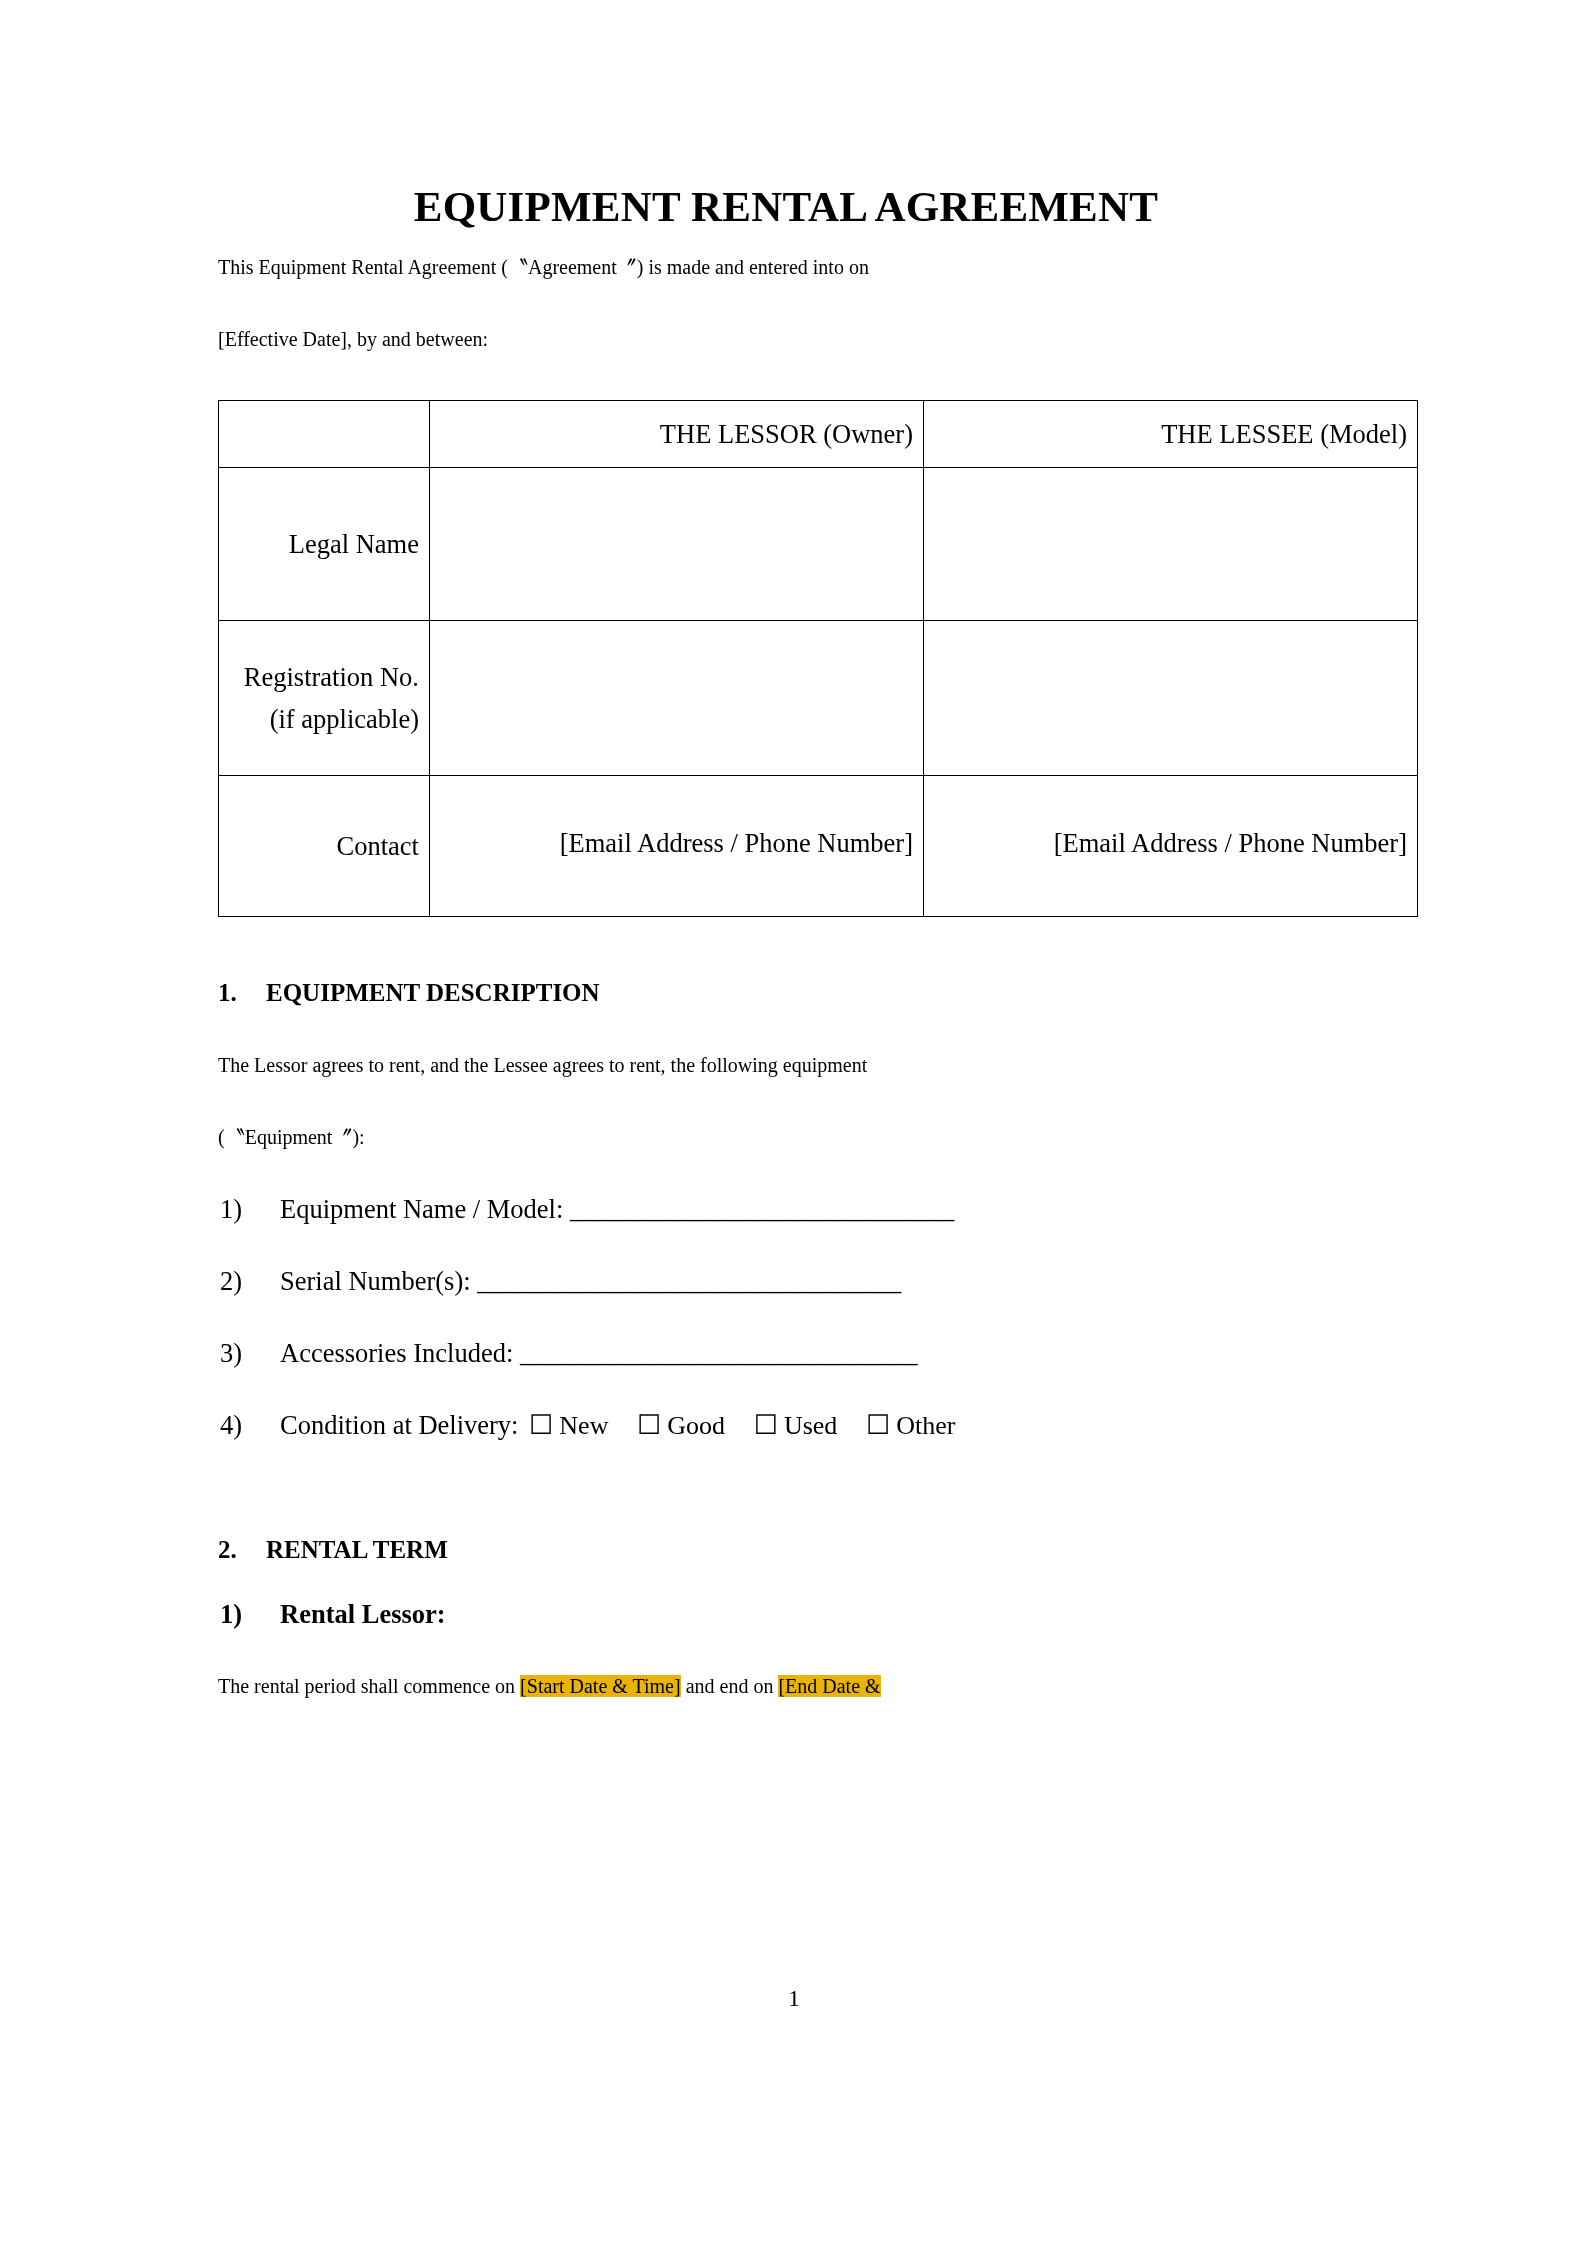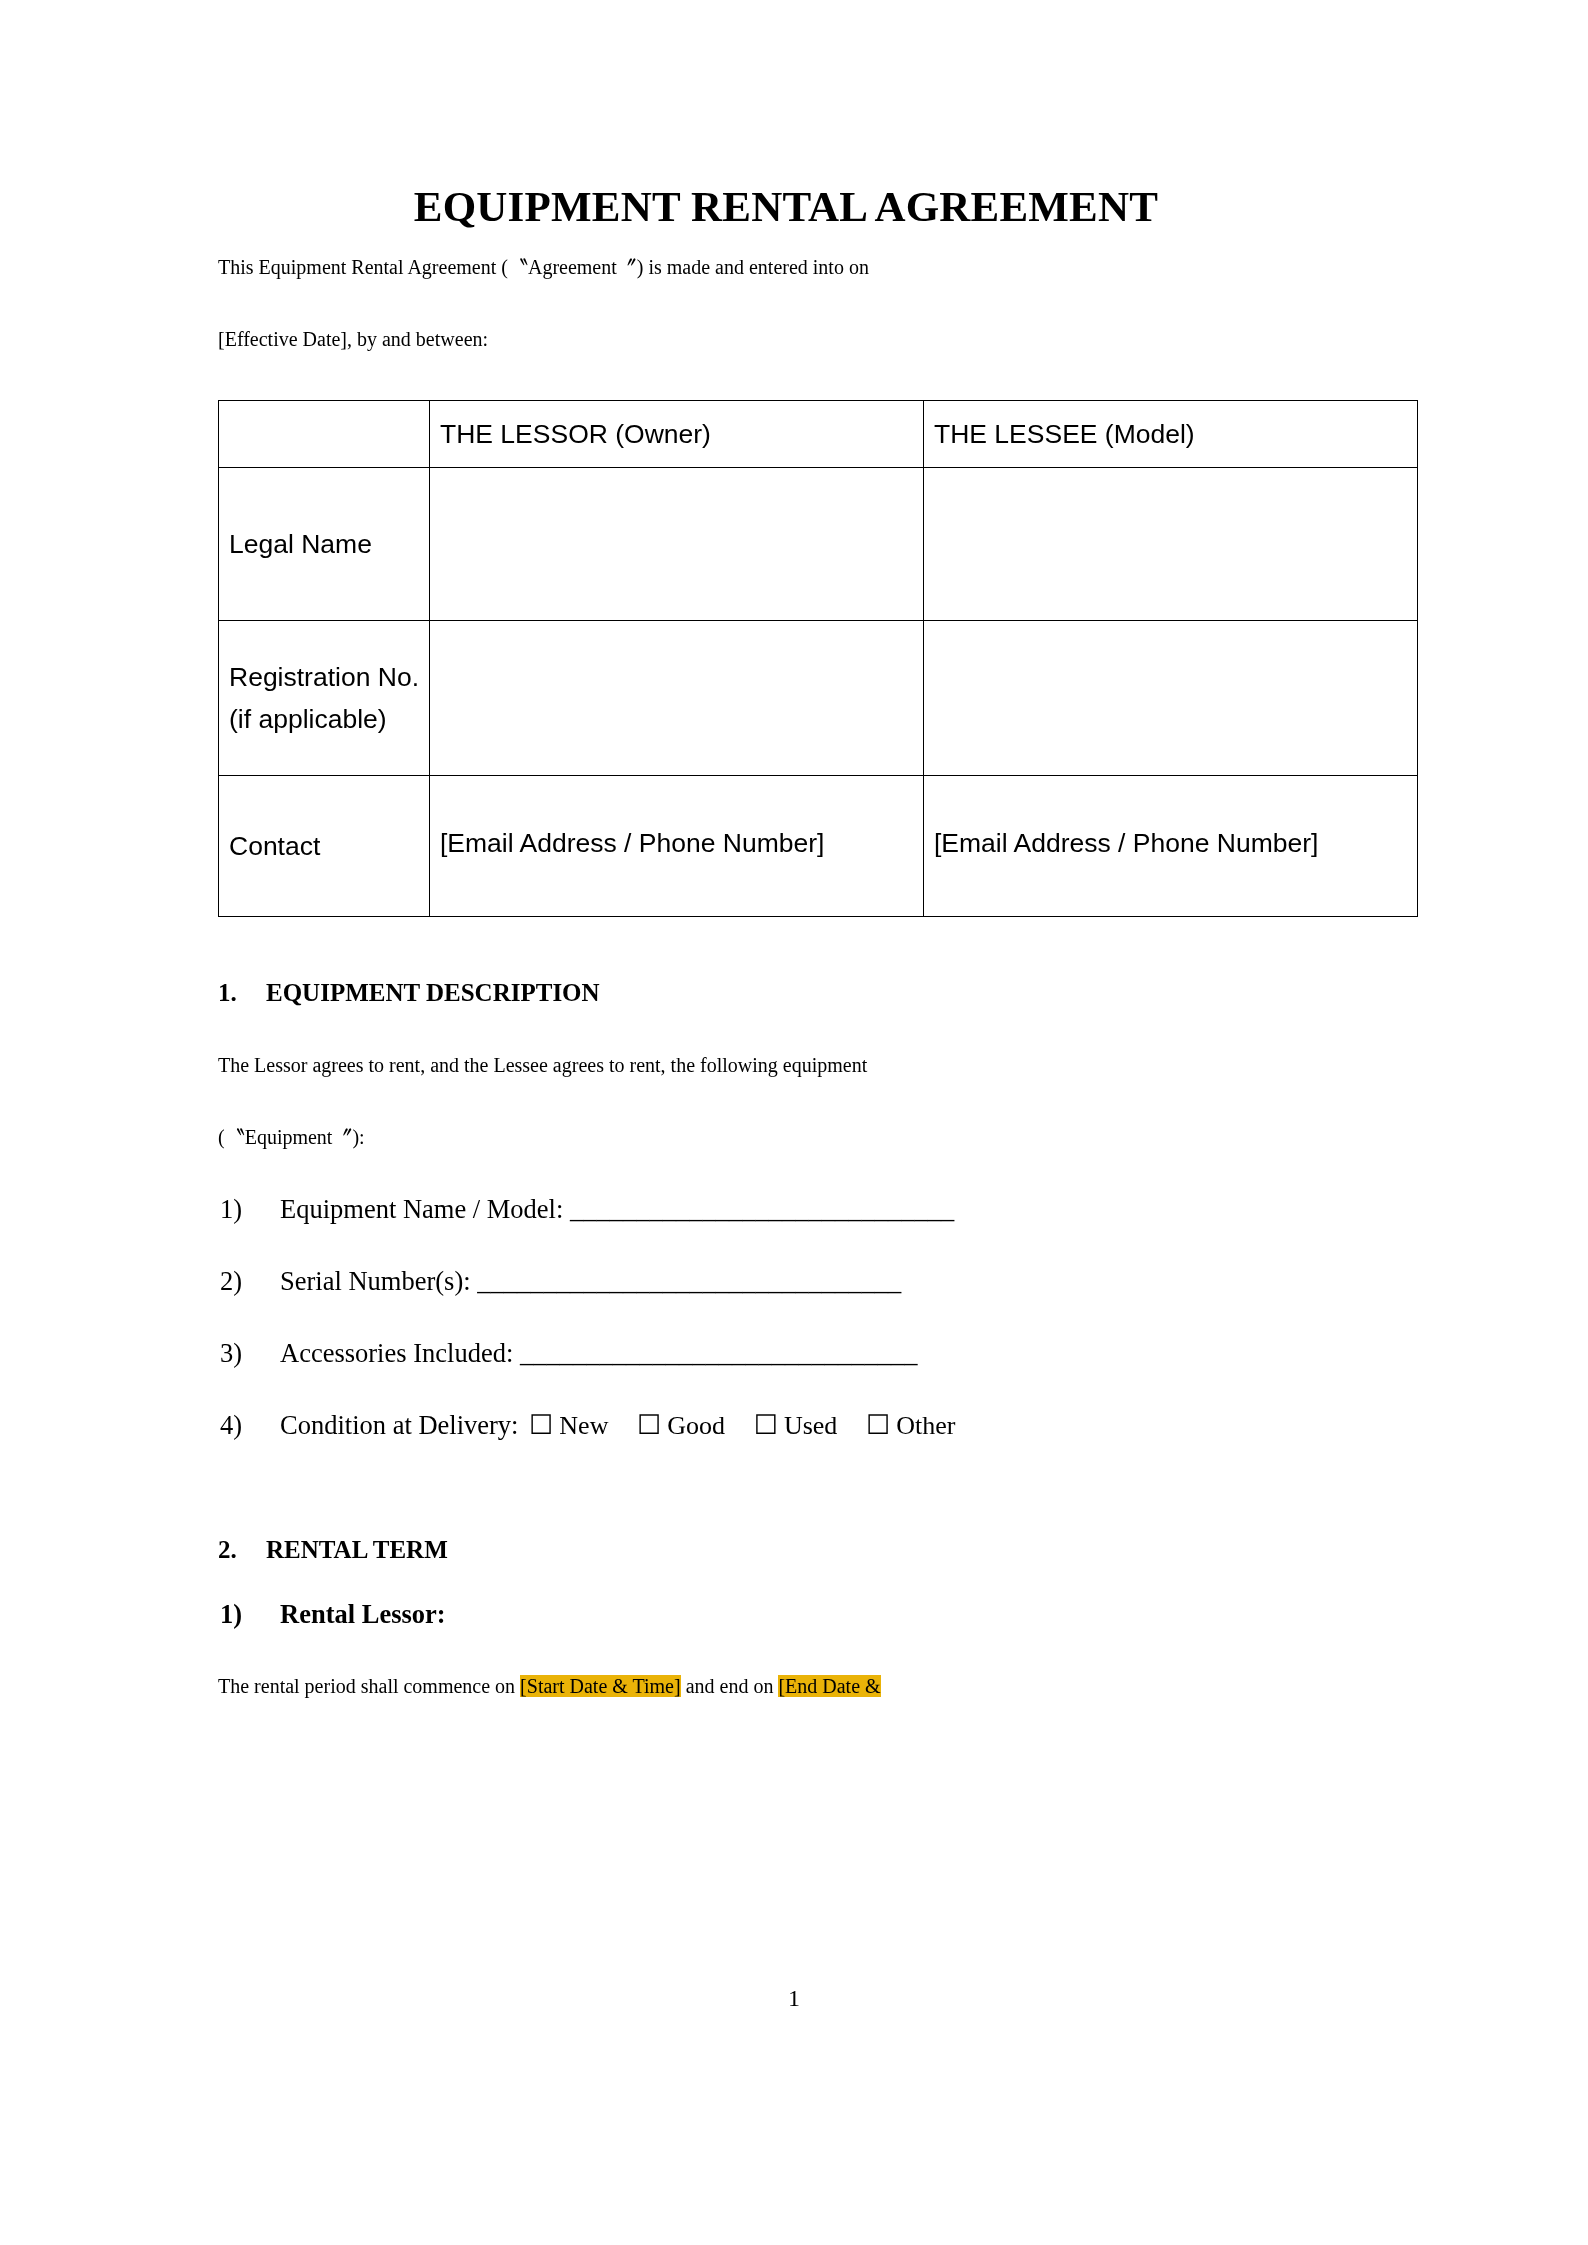--- a/index.html
+++ b/index.html
@@ -53,22 +53,22 @@
     width: 1136px;
     margin-top: 25px;
     table-layout: fixed;
   }
   table.party-table td, table.party-table th {
     border: 1.5px solid #000000;
     font-size: 26.5px;
     font-weight: normal;
     padding: 6px 10px;
     vertical-align: middle;
-    text-align: left;
-    font-family: Liberation Sans, sans-serif;
+    text-align: right;
+    font-family: Liberation Serif, serif;
   }
   .col-label { width: 190px; }
   .col-party { width: 473px; }
   .row-header td { height: 54px; }
   .row-name td { height: 140px; }
   .row-reg td { height: 142px; }
   .row-addr td { height: 152px; }
   .row-contact td { height: 128px; vertical-align: bottom; }
   .row-contact td.label-cell { vertical-align: middle; }
   .contact-val {

